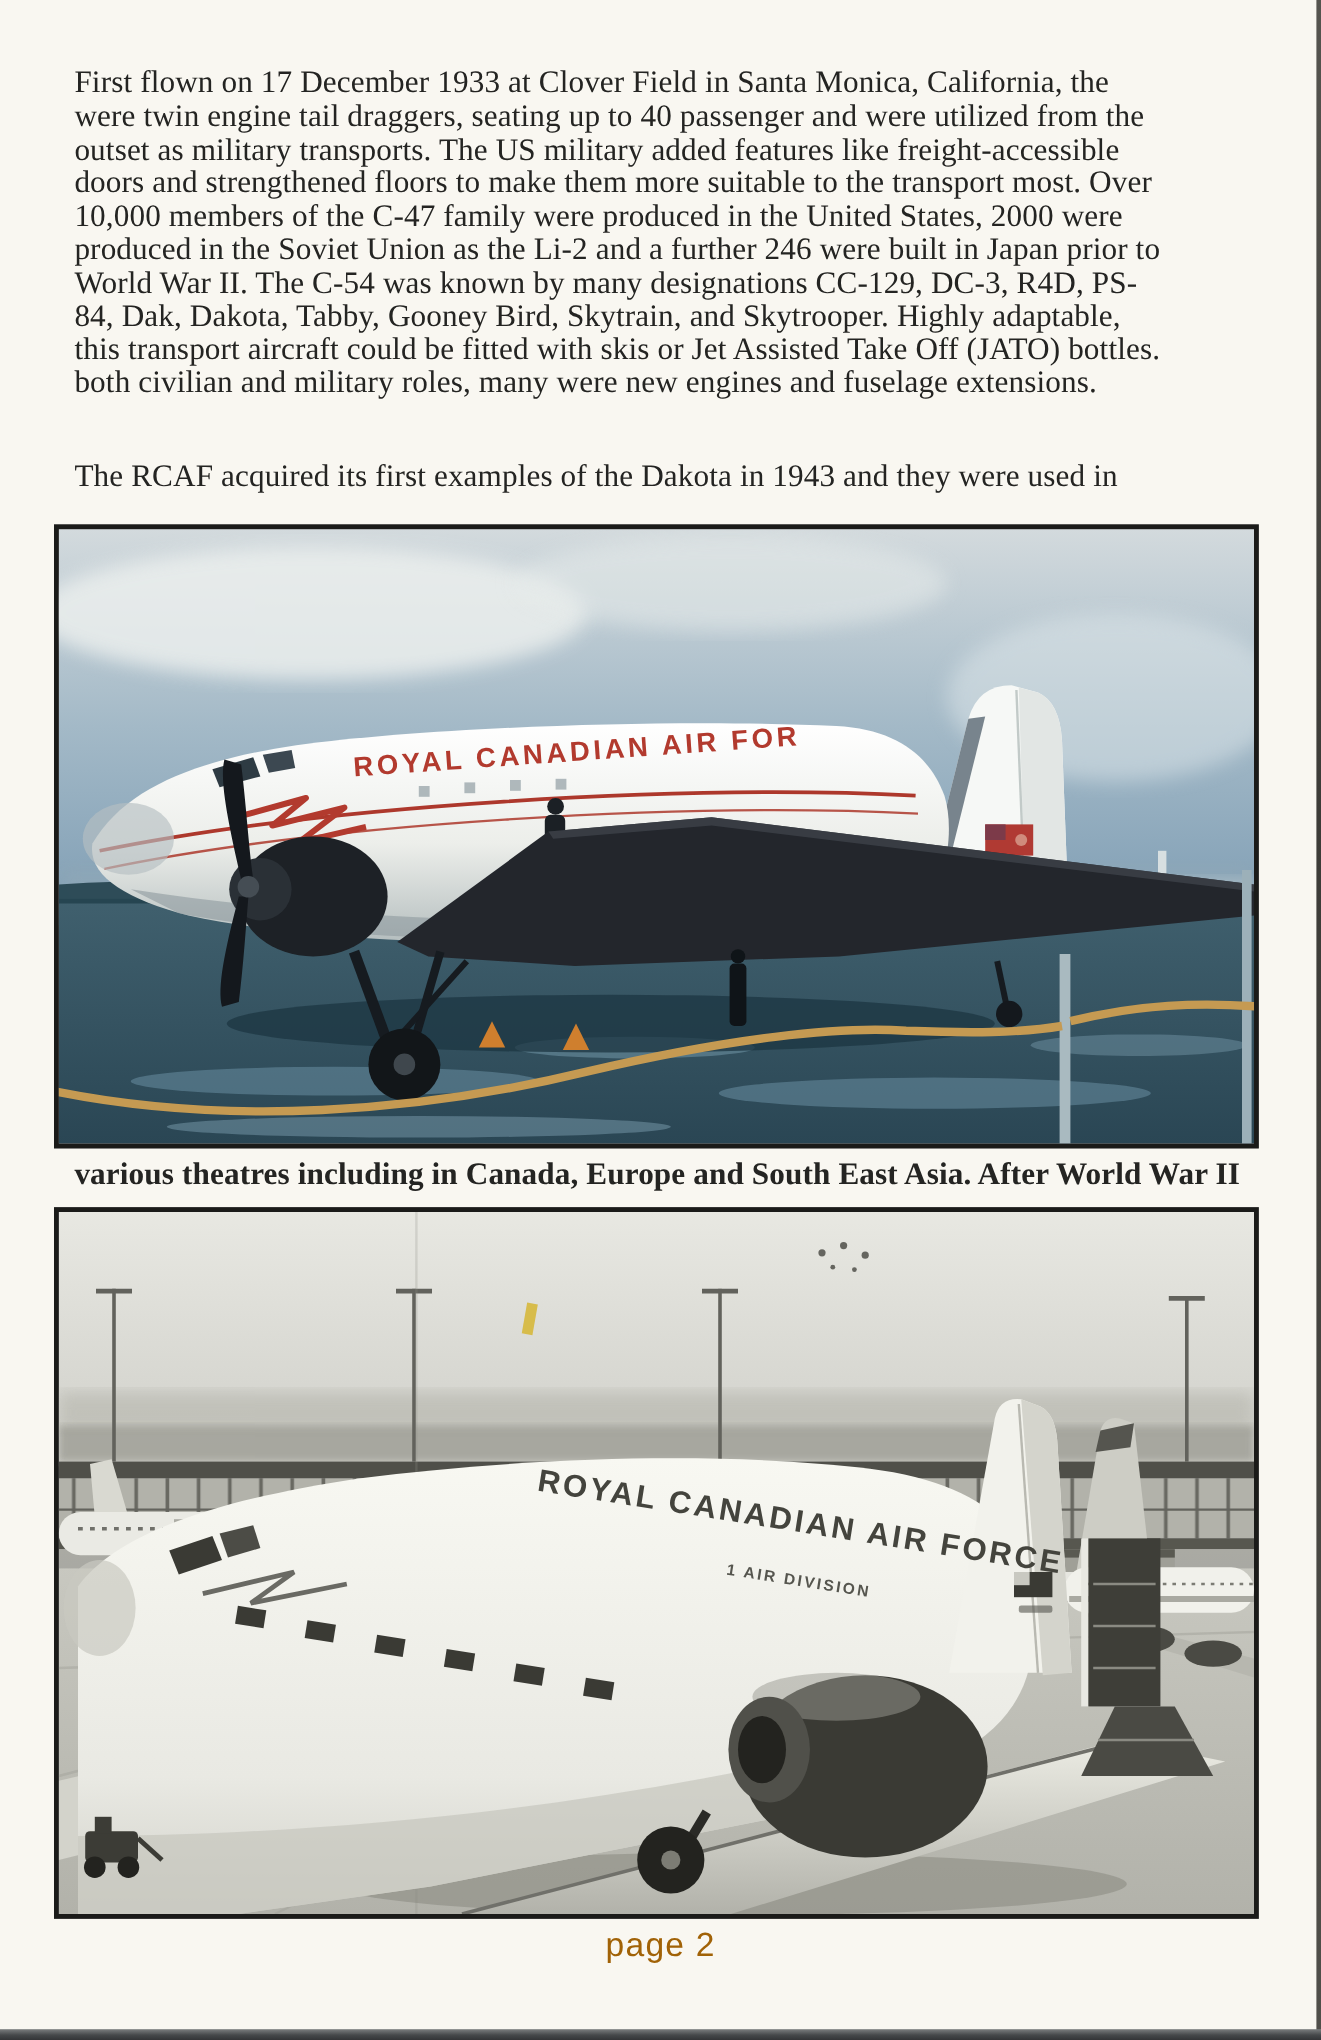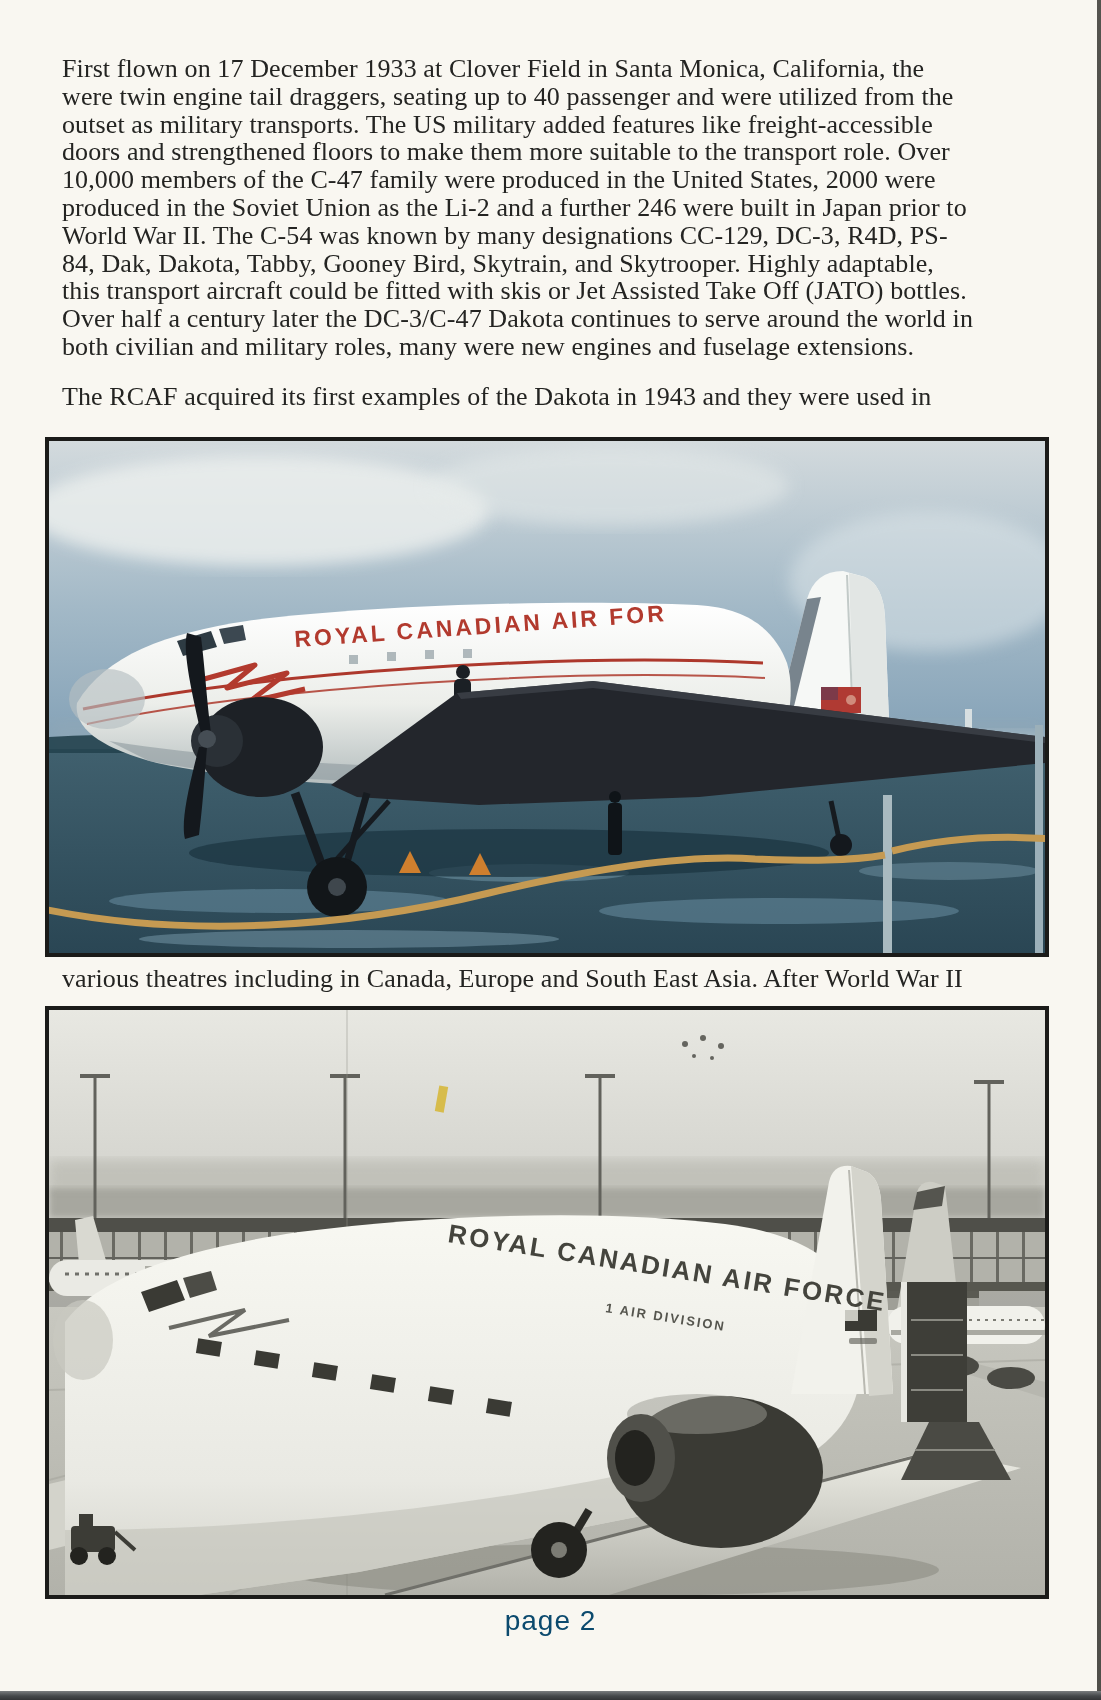--- a/index.html
+++ b/index.html
@@ -3,42 +3,41 @@
 <meta charset="utf-8">
 <style>
   html,body{margin:0;padding:0;}
   body{width:1101px;height:1700px;background:#e9e7e2;font-family:"Liberation Serif","DejaVu Serif",serif;}
   #page{position:relative;width:1101px;height:1700px;background:#f9f7f1;overflow:hidden;}
   .bodytext{position:absolute;left:62px;width:992px;color:#242422;font-size:26px;line-height:27.8px;letter-spacing:0.1px;white-space:nowrap;}
   .line{height:27.8px;}
   .photo{position:absolute;left:45px;width:996px;border:4px solid #1b1b19;background:#888;}
   .photo svg{display:block;}
   #pagenum{position:absolute;left:0;top:1605px;width:1101px;text-align:center;
-    font-family:"Liberation Sans","DejaVu Sans",sans-serif;font-size:28px;color:#0c4a6e;letter-spacing:1px;}
+    font-family:"Liberation Sans","DejaVu Sans",sans-serif;font-size:28px;color:#a16207;letter-spacing:1px;}
   #scan-edge-right{position:absolute;right:0;top:0;width:4px;height:1700px;
     background:linear-gradient(to bottom,#55544f,#3c3b37 40%,#504f4a);}
   #scan-edge-bottom{position:absolute;left:0;top:1691px;width:1101px;height:9px;
     background:linear-gradient(to bottom,#7a7d7e,#45484a 55%,#333537);}
 </style>
 </head>
 <body>
 
 <div id="page">
 
   <div class="bodytext" style="top:55px;">
     <div class="line">First flown on 17 December 1933 at Clover Field in Santa Monica, California, the</div>
     <div class="line">were twin engine tail draggers, seating up to 40 passenger and were utilized from the</div>
     <div class="line">outset as military transports. The US military added features like freight-accessible</div>
-    <div class="line">doors and strengthened floors to make them more suitable to the transport role. Over</div>
+    <div class="line">doors and strengthened floors to make them more suitable to the transport most. Over</div>
     <div class="line">10,000 members of the C-47 family were produced in the United States, 2000 were</div>
     <div class="line">produced in the Soviet Union as the Li-2 and a further 246 were built in Japan prior to</div>
     <div class="line">World War II. The C-54 was known by many designations CC-129, DC-3, R4D, PS-</div>
     <div class="line">84, Dak, Dakota, Tabby, Gooney Bird, Skytrain, and Skytrooper. Highly adaptable,</div>
     <div class="line">this transport aircraft could be fitted with skis or Jet Assisted Take Off (JATO) bottles.</div>
-    <div class="line">Over half a century later the DC-3/C-47 Dakota continues to serve around the world in</div>
     <div class="line">both civilian and military roles, many were new engines and fuselage extensions.</div>
   </div>
 
   <div class="bodytext" style="top:383px;">The RCAF acquired its first examples of the Dakota in 1943 and they were used in</div>
 
   <figure class="photo" style="top:437px;height:512px;margin:0;">
     <svg width="996" height="512" viewBox="0 0 996 512" preserveAspectRatio="none">
       <defs>
         <linearGradient id="sky1" x1="0" y1="0" x2="0" y2="1">
           <stop offset="0" stop-color="#d3dadd"></stop>
@@ -149,21 +148,21 @@
         <rect x="834" y="354" width="9" height="158" fill="#a9bac0"></rect>
         <rect x="986" y="284" width="8" height="228" fill="#9cb0b9"></rect>
         <path d="M-6,468 C140,498 300,486 440,452 C560,424 650,414 706,418 C760,420 800,420 836,414" stroke="#c59a52" stroke-width="7" fill="none"></path>
         <path d="M843,410 C900,396 950,394 1002,398" stroke="#c59a52" stroke-width="7" fill="none"></path>
         <polygon points="350,432 372,432 361,410" fill="#cf7f2e"></polygon>
         <polygon points="420,434 442,434 431,412" fill="#cf7f2e"></polygon>
       </g>
     </svg>
   </figure>
 
-  <div class="bodytext" style="top:965px;">various theatres including in Canada, Europe and South East Asia. After World War II</div>
+  <div class="bodytext" style="top:965px;font-weight:bold;">various theatres including in Canada, Europe and South East Asia. After World War II</div>
 
   <figure class="photo" style="top:1006px;height:585px;margin:0;">
     <svg width="996" height="585" viewBox="0 0 996 585" preserveAspectRatio="none">
       <defs>
         <linearGradient id="sky2" x1="0" y1="0" x2="0" y2="1">
           <stop offset="0" stop-color="#e8e8e2"></stop>
             <stop offset="1" stop-color="#cfcfc9"></stop>
         </linearGradient>
         <linearGradient id="tar2" x1="0" y1="0" x2="0" y2="1">
           <stop offset="0" stop-color="#c9c9c1"></stop>

